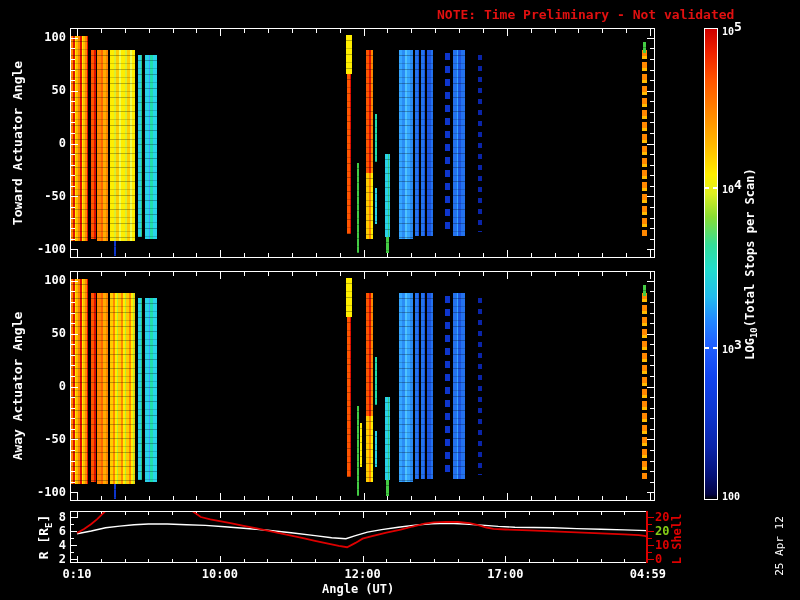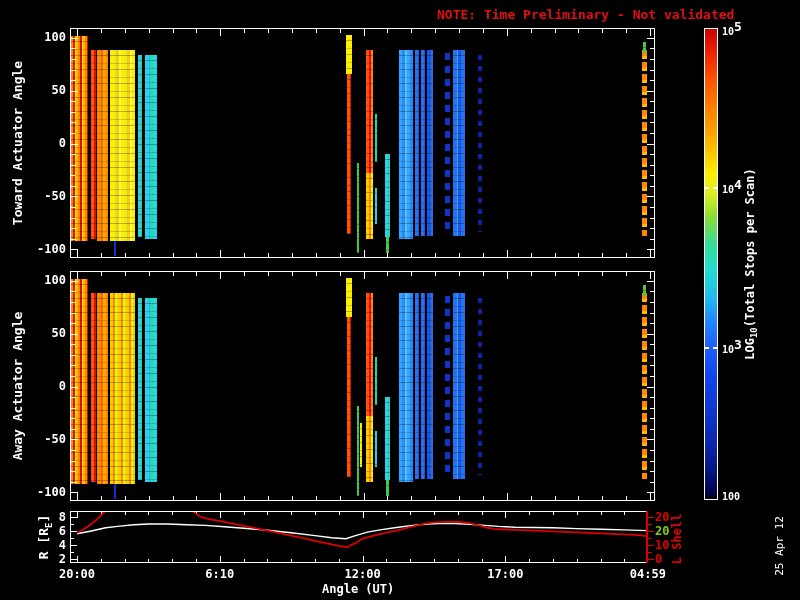--- a/index.html
+++ b/index.html
@@ -361,22 +361,22 @@
     <div class="tick" style="left: 648px; top: 552px; width: 4px; height: 1px; background: rgb(221, 0, 0);"></div>
     <div class="tick" style="left: 648px; top: 545px; width: 6px; height: 1px; background: rgb(221, 0, 0);"></div>
     <div class="tick" style="left: 648px; top: 538px; width: 4px; height: 1px; background: rgb(221, 0, 0);"></div>
     <div class="tick" style="left: 648px; top: 531px; width: 6px; height: 1px; background: rgb(221, 0, 0);"></div>
     <div class="tick" style="left: 648px; top: 524px; width: 4px; height: 1px; background: rgb(221, 0, 0);"></div>
     <div class="tick" style="left: 648px; top: 517px; width: 6px; height: 1px; background: rgb(221, 0, 0);"></div>
     <div class="lab" style="left: 655px; width: 24px; top: 509.5px; color: rgb(221, 0, 0);">20</div>
     <div class="lab" style="left: 655px; width: 24px; top: 523.5px; color: #84cc16;">20</div>
     <div class="lab" style="left: 655px; width: 24px; top: 537.5px; color: rgb(221, 0, 0);">10</div>
     <div class="lab" style="left: 655px; width: 24px; top: 551.5px; color: rgb(221, 0, 0);">0</div>
-    <div class="lab" style="left: 55px; width: 44px; text-align: center; top: 567px;">20:00</div>
-    <div class="lab" style="left: 197.8px; width: 44px; text-align: center; top: 567px;">6:10</div>
+    <div class="lab" style="left: 55px; width: 44px; text-align: center; top: 567px;">0:10</div>
+    <div class="lab" style="left: 197.8px; width: 44px; text-align: center; top: 567px;">10:00</div>
     <div class="lab" style="left: 340.6px; width: 44px; text-align: center; top: 567px;">12:00</div>
     <div class="lab" style="left: 483.4px; width: 44px; text-align: center; top: 567px;">17:00</div>
     <div class="lab" style="left: 625.8px; width: 44px; text-align: center; top: 567px;">04:59</div>
     <div class="cbtick" style="left: 722px; top: 21px;">10<sup>5</sup></div>
     <div class="cbtick" style="left: 722px; top: 179.4px;">10<sup>4</sup></div>
     <div class="cbtick" style="left: 722px; top: 338.7px;">10<sup>3</sup></div>
     <div class="cbtick" style="left: 722px; top: 491px;">100</div>
   </div>
 
 </body></html>

